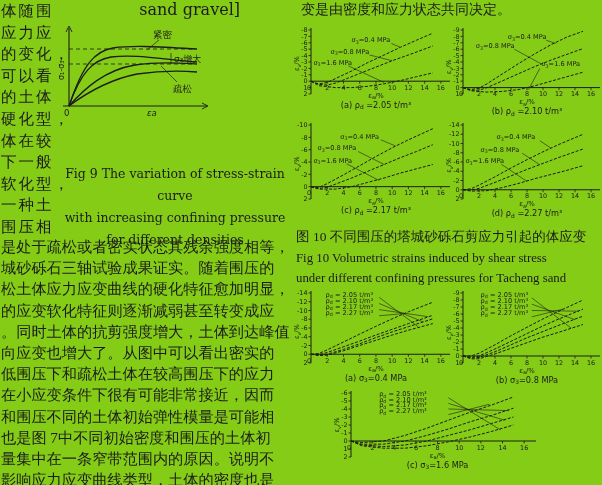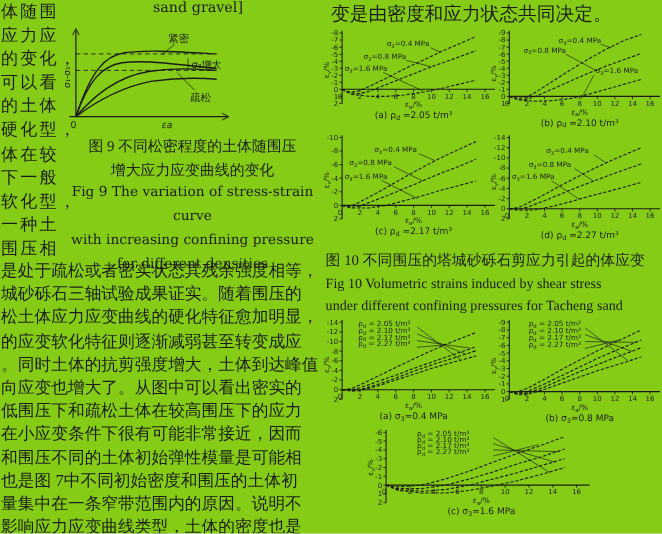--- a/index.html
+++ b/index.html
@@ -1,25 +1,25 @@
 <!DOCTYPE html>
 <html><head>
 <meta charset="utf-8">
 <style>
   html,body{margin:0;padding:0;background:#e8e8e6;}
   #page{position:relative;width:602px;height:485px;background:#84cc16;overflow:hidden;
         font-family:"Liberation Serif","DejaVu Serif",serif;color:#1c1c1c;}
   .cn{white-space:pre-line;}
   .abs{position:absolute;}
   #left-top-frag{left:1px;top:0;width:84px;font-size:15.5px;line-height:21.6px;letter-spacing:2px;}
-  #sand-fragment{left:120px;top:0;width:120px;font-size:13px;text-align:center;font-family:"DejaVu Serif",serif;}
+  #sand-fragment{left:120px;top:0;width:120px;font-size:16px;text-align:right;font-family:"DejaVu Serif",serif;}
   #fig9-caption-cn{left:55px;top:122px;width:240px;text-align:center;font-size:13.5px;line-height:21.5px;}
   #fig9-caption-en{left:50px;top:163px;width:250px;text-align:center;font-size:12.5px;line-height:22px;font-family:"DejaVu Serif",serif;}
   #left-paragraph{left:1px;top:236px;width:298px;font-size:15.2px;line-height:21.2px;}
-  #right-intro{left:301px;top:1px;width:300px;font-size:17px;}
+  #right-intro{left:301px;top:1px;width:300px;font-size:14px;}
   #fig10-caption{left:296px;top:227px;width:304px;text-align:left;font-size:12.8px;line-height:20.5px;}
   #fig10-caption .l1{font-size:13.5px;}
   .chart{position:absolute;}
   svg text{fill:#1c1c1c;}
 </style>
 </head>
 <body>
 
 <div id="page">
 
@@ -62,22 +62,20 @@
     <g font-family="'DejaVu Sans',sans-serif" font-size="9.5">
       <text x="98" y="18">紧密</text>
       <text x="118" y="72">疏松</text>
       <text x="119" y="42" font-size="9">σ₃增大</text>
       <text x="9" y="60" transform="rotate(-90 9 60)" font-size="8">σ₁-σ₃</text>
       <text x="92" y="96" font-size="8.5" font-style="italic">εa</text>
       <text x="9" y="96" font-size="8.5">0</text>
     </g>
   </svg>
 
-  <div class="abs cn" id="fig9-caption-cn">图 9  不同松密程度的土体随围压
-增大应力应变曲线的变化</div>
   <div class="abs cn" id="fig9-caption-en">Fig 9   The variation of stress-strain curve
 with increasing confining pressure
 for different densities</div>
 
   <div class="abs cn" id="left-paragraph">是处于疏松或者密实状态其残余强度相等，
 城砂砾石三轴试验成果证实。随着围压的
 松土体应力应变曲线的硬化特征愈加明显，
 的应变软化特征则逐渐减弱甚至转变成应
 。同时土体的抗剪强度增大，土体到达峰值
 向应变也增大了。从图中可以看出密实的

